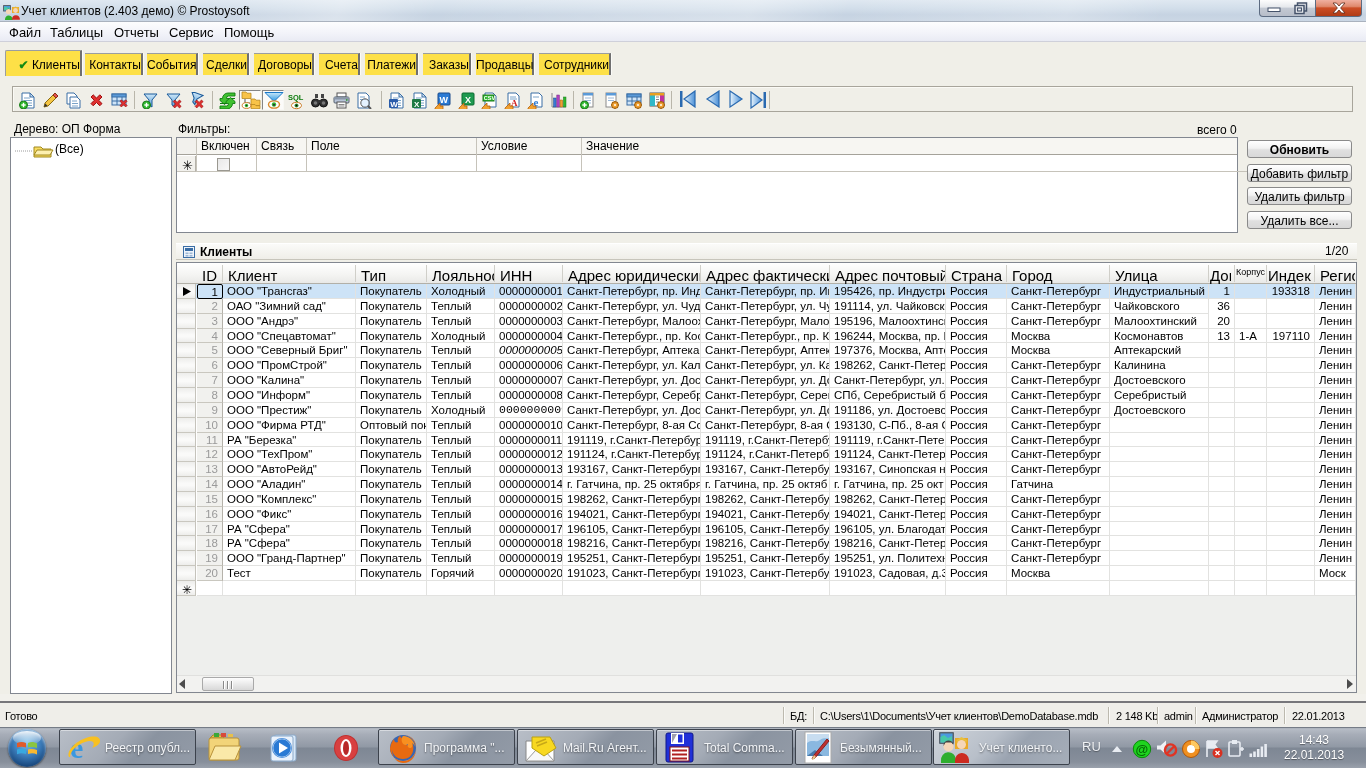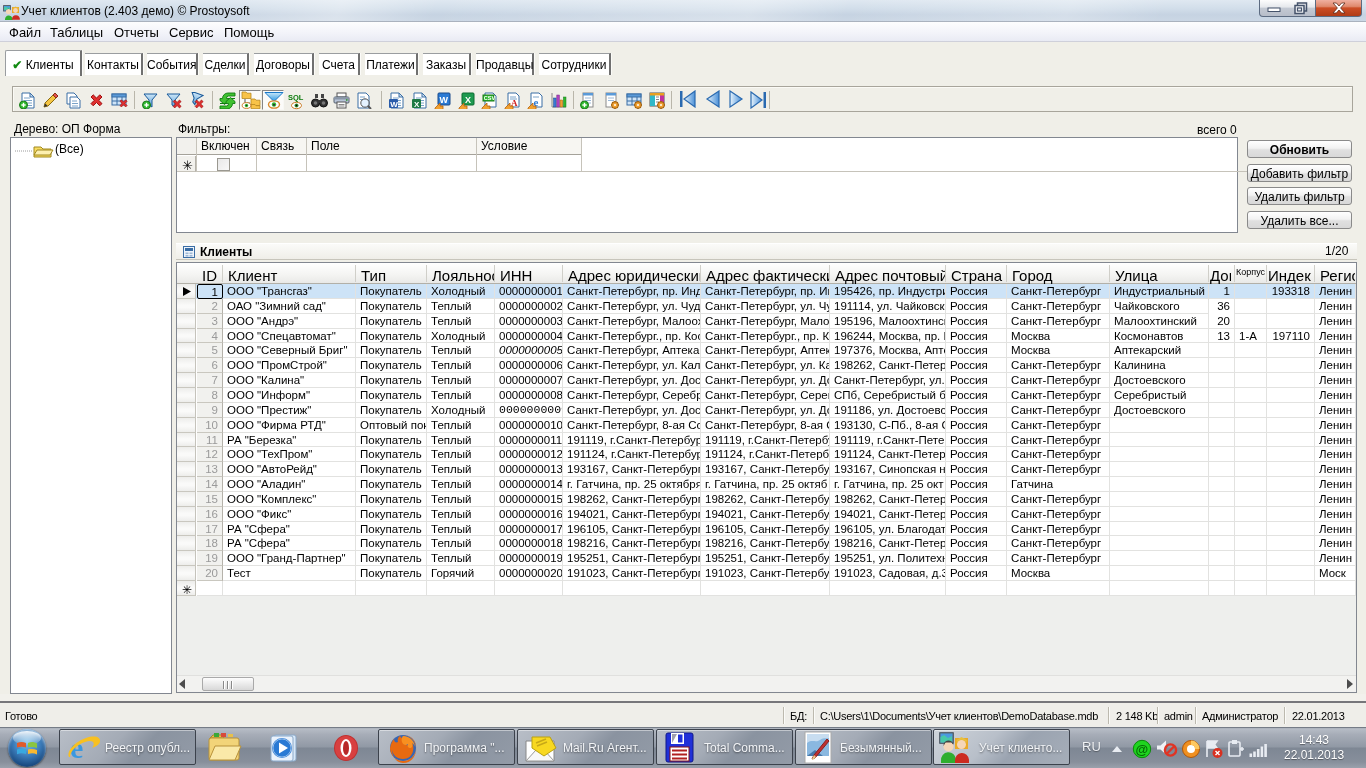--- a/index.html
+++ b/index.html
@@ -22,23 +22,23 @@
 #btnclose { left:1315px; width:47px; border-radius:0 0 4px 0;
   background:linear-gradient(180deg,#f0b0a0 0%,#e08a6e 40%,#cc4e26 50%,#b03c16 100%); }
 
 
 #menubar { position:absolute; left:0; top:22px; width:1366px; height:20px;
   background:linear-gradient(180deg,#fdfdfe 0%,#f2f3f9 60%,#e9ebf4 100%);
   border-bottom:1px solid #cfd0da; }
 #menubar span { position:absolute; top:3px; font-size:13px; color:#000; }
 
 
-.tab { position:absolute; background:#ffffff; border-top:1px solid #9a9da0;
+.tab { position:absolute; background:#fde047; border-top:1px solid #9a9da0;
   border-right:2px solid #707070; box-shadow:1px 0 0 #fbfbf8;
-  font-size:12px; color:#000; text-align:center; padding-top:4px; }
+  font-size:12px; color:#000; text-align:right; padding-top:4px; }
 .tabactive { top:50px; height:26px; border-left:1px solid #9a9da0; border-radius:2px 0 0 0; padding-top:7px; }
 .tabn { top:53px; height:22px; }
 
 
 #toolbar { position:absolute; left:0px; top:80px; width:1366px; height:38px; }
 #toolbar svg, #toolbar .tsep, #toolbar .tbox { position:absolute; top:12px; }
 .tsep { width:1px; height:18px; background:#b9b6aa; top:11px !important; }
 .tbox { border-top:1px solid #858585; border-left:1px solid #858585; border-right:1px solid #f8f8f4; border-bottom:1px solid #f8f8f4; background:#fbfbf9; top:10px !important; }
 
 
@@ -457,20 +457,21 @@
   </svg>
   <span style="position:absolute; left:44px; top:4px; font-size:12px;">(Все)</span>
 </div>
 
 <div id="filters">
   <div class="fgh" style="left:0; width:19px; background:#f2f1ed;"></div>
   <div class="fgh" style="left:20px; width:59px;">Включен</div>
   <div class="fgh" style="left:80px; width:49px;">Связь</div>
   <div class="fgh" style="left:130px; width:169px;">Поле</div>
   <div class="fgh" style="left:300px; width:104px;">Условие</div>
+  <div class="fgh" style="left:405px; width:655px;">Значение</div>
   <div class="fgv" style="left:19px;"></div>
   <div class="fgv" style="left:79px;"></div>
   <div class="fgv" style="left:129px;"></div>
   <div class="fgv" style="left:299px;"></div>
   <div class="fgv" style="left:404px;"></div>
   <div style="position:absolute; left:0; top:18px; width:19px; height:16px; background:#f2f1ed; border-right:1px solid #b5b2aa; border-bottom:1px solid #c6c3ba;"></div>
   <div style="position:absolute; left:5px; top:20px; font-size:13px;">✳</div>
   <div style="position:absolute; left:20px; top:18px; width:1060px; height:16px; border-bottom:1px solid #c6c3ba;"></div>
   <div style="position:absolute; left:40px; top:20px; width:13px; height:13px; border:1px solid #9a9890; background:linear-gradient(135deg,#e8e8e8,#f8f8f8);"></div>
 </div>

